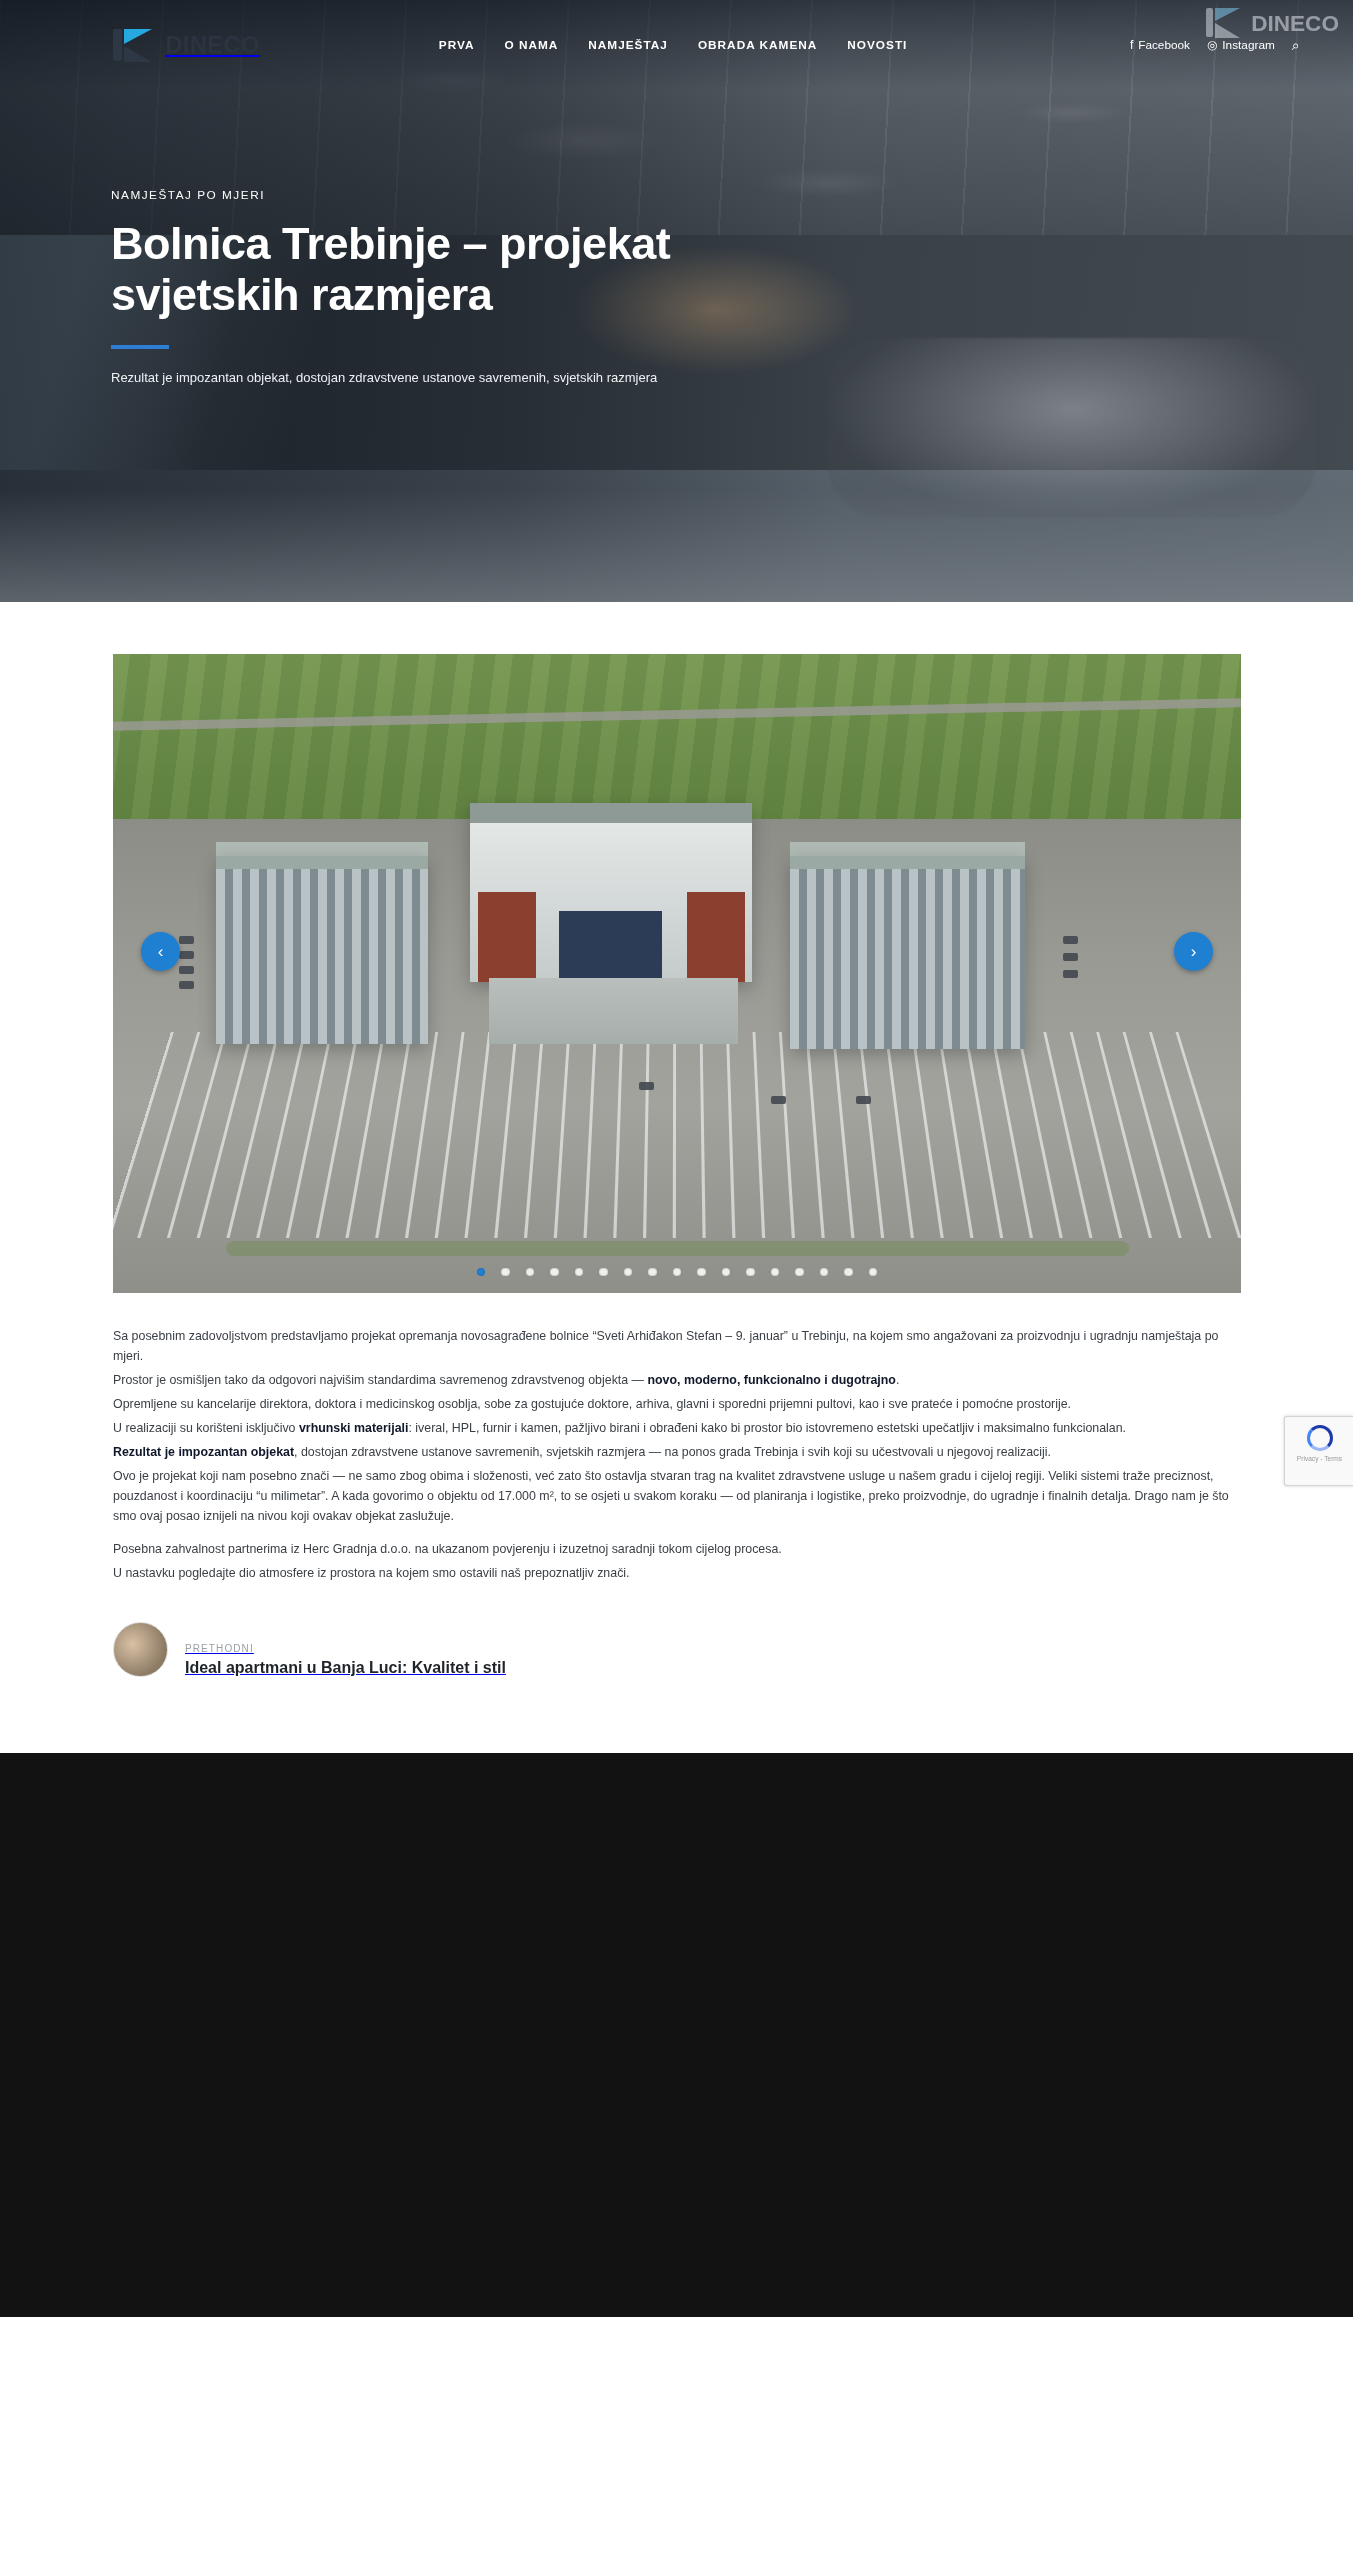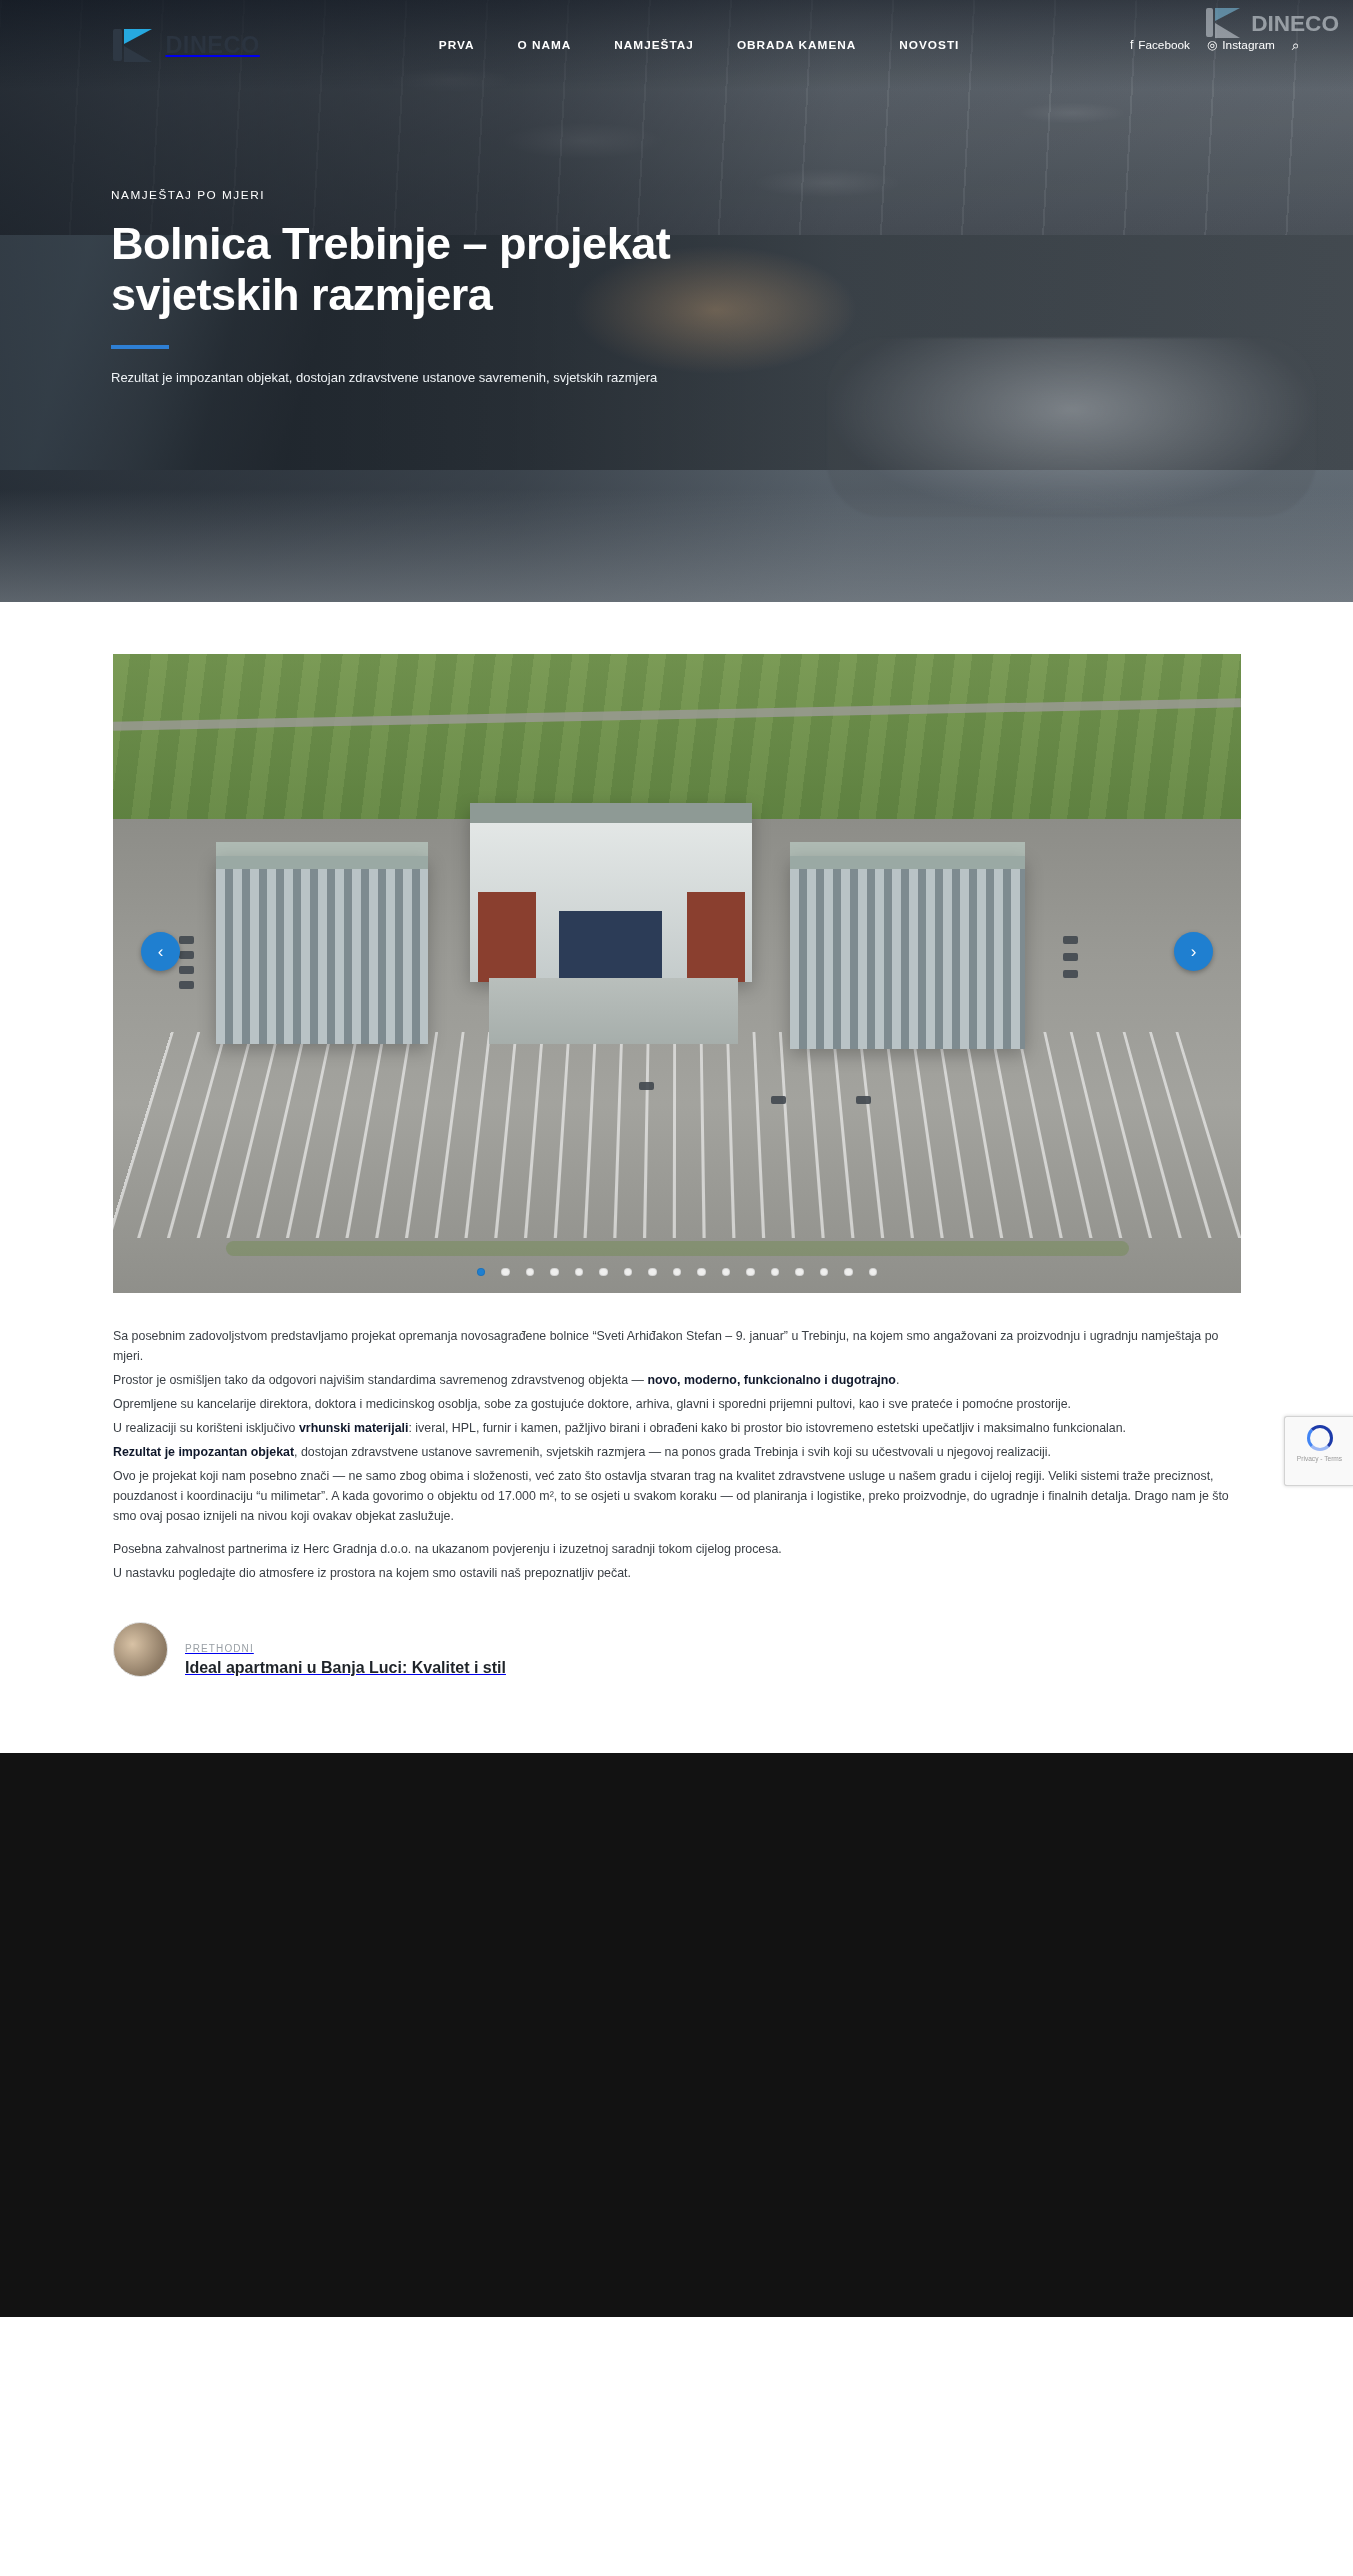--- a/index.html
+++ b/index.html
@@ -39,21 +39,21 @@
     position: absolute; left: 11.3px; top: 20px;
     width: 0; height: 0;
     border-bottom: 16px solid #2e3844;
     border-right: 28px solid transparent;
   }
   .logo-text {
     font-size: 23.5px; font-weight: bold; letter-spacing: 0.5px; color: #2b3440;
   }
 
   .nav {
-    display: flex; align-items: center; gap: 43px;
+    display: flex; align-items: center; gap: 30px;
     margin-left: 179px;
   }
   .nav a {
     color: #ffffff;
     font-size: 11.8px;
     letter-spacing: 1px;
     font-weight: bold;
     text-decoration: none;
     text-transform: uppercase;
     white-space: nowrap;
@@ -441,21 +441,21 @@
   </section>
 
   <article class="article" id="article-body">
       <p class="">Sa posebnim zadovoljstvom predstavljamo projekat opremanja novosagrađene bolnice “Sveti Arhiđakon Stefan – 9. januar” u Trebinju, na kojem smo angažovani za proizvodnju i ugradnju namještaja po mjeri.</p>
       <p class="">Prostor je osmišljen tako da odgovori najvišim standardima savremenog zdravstvenog objekta — <strong>novo, moderno, funkcionalno i dugotrajno</strong>.</p>
       <p class="">Opremljene su kancelarije direktora, doktora i medicinskog osoblja, sobe za gostujuće doktore, arhiva, glavni i sporedni prijemni pultovi, kao i sve prateće i pomoćne prostorije.</p>
       <p class="">U realizaciji su korišteni isključivo <strong>vrhunski materijali</strong>: iveral, HPL, furnir i kamen, pažljivo birani i obrađeni kako bi prostor bio istovremeno estetski upečatljiv i maksimalno funkcionalan.</p>
       <p class=""><strong>Rezultat je impozantan objekat</strong>, dostojan zdravstvene ustanove savremenih, svjetskih razmjera — na ponos grada Trebinja i svih koji su učestvovali u njegovoj realizaciji.</p>
       <p class="spaced">Ovo je projekat koji nam posebno znači — ne samo zbog obima i složenosti, već zato što ostavlja stvaran trag na kvalitet zdravstvene usluge u našem gradu i cijeloj regiji. Veliki sistemi traže preciznost, pouzdanost i koordinaciju “u milimetar”. A kada govorimo o objektu od 17.000 m², to se osjeti u svakom koraku — od planiranja i logistike, preko proizvodnje, do ugradnje i finalnih detalja. Drago nam je što smo ovaj posao iznijeli na nivou koji ovakav objekat zaslužuje.</p>
       <p class="">Posebna zahvalnost partnerima iz Herc Gradnja d.o.o. na ukazanom povjerenju i izuzetnoj saradnji tokom cijelog procesa.</p>
-      <p class="">U nastavku pogledajte dio atmosfere iz prostora na kojem smo ostavili naš prepoznatljiv pečat.</p>
+      <p class="">U nastavku pogledajte dio atmosfere iz prostora na kojem smo ostavili naš prepoznatljiv znači.</p>
     </article>
 
   <a class="prev-post" href="#">
     <span class="prev-thumb"></span>
     <span>
       <span class="prev-meta" style="display:block">PRETHODNI</span>
       <span class="prev-title">Ideal apartmani u Banja Luci: Kvalitet i stil</span>
     </span>
   </a>
 </main>

